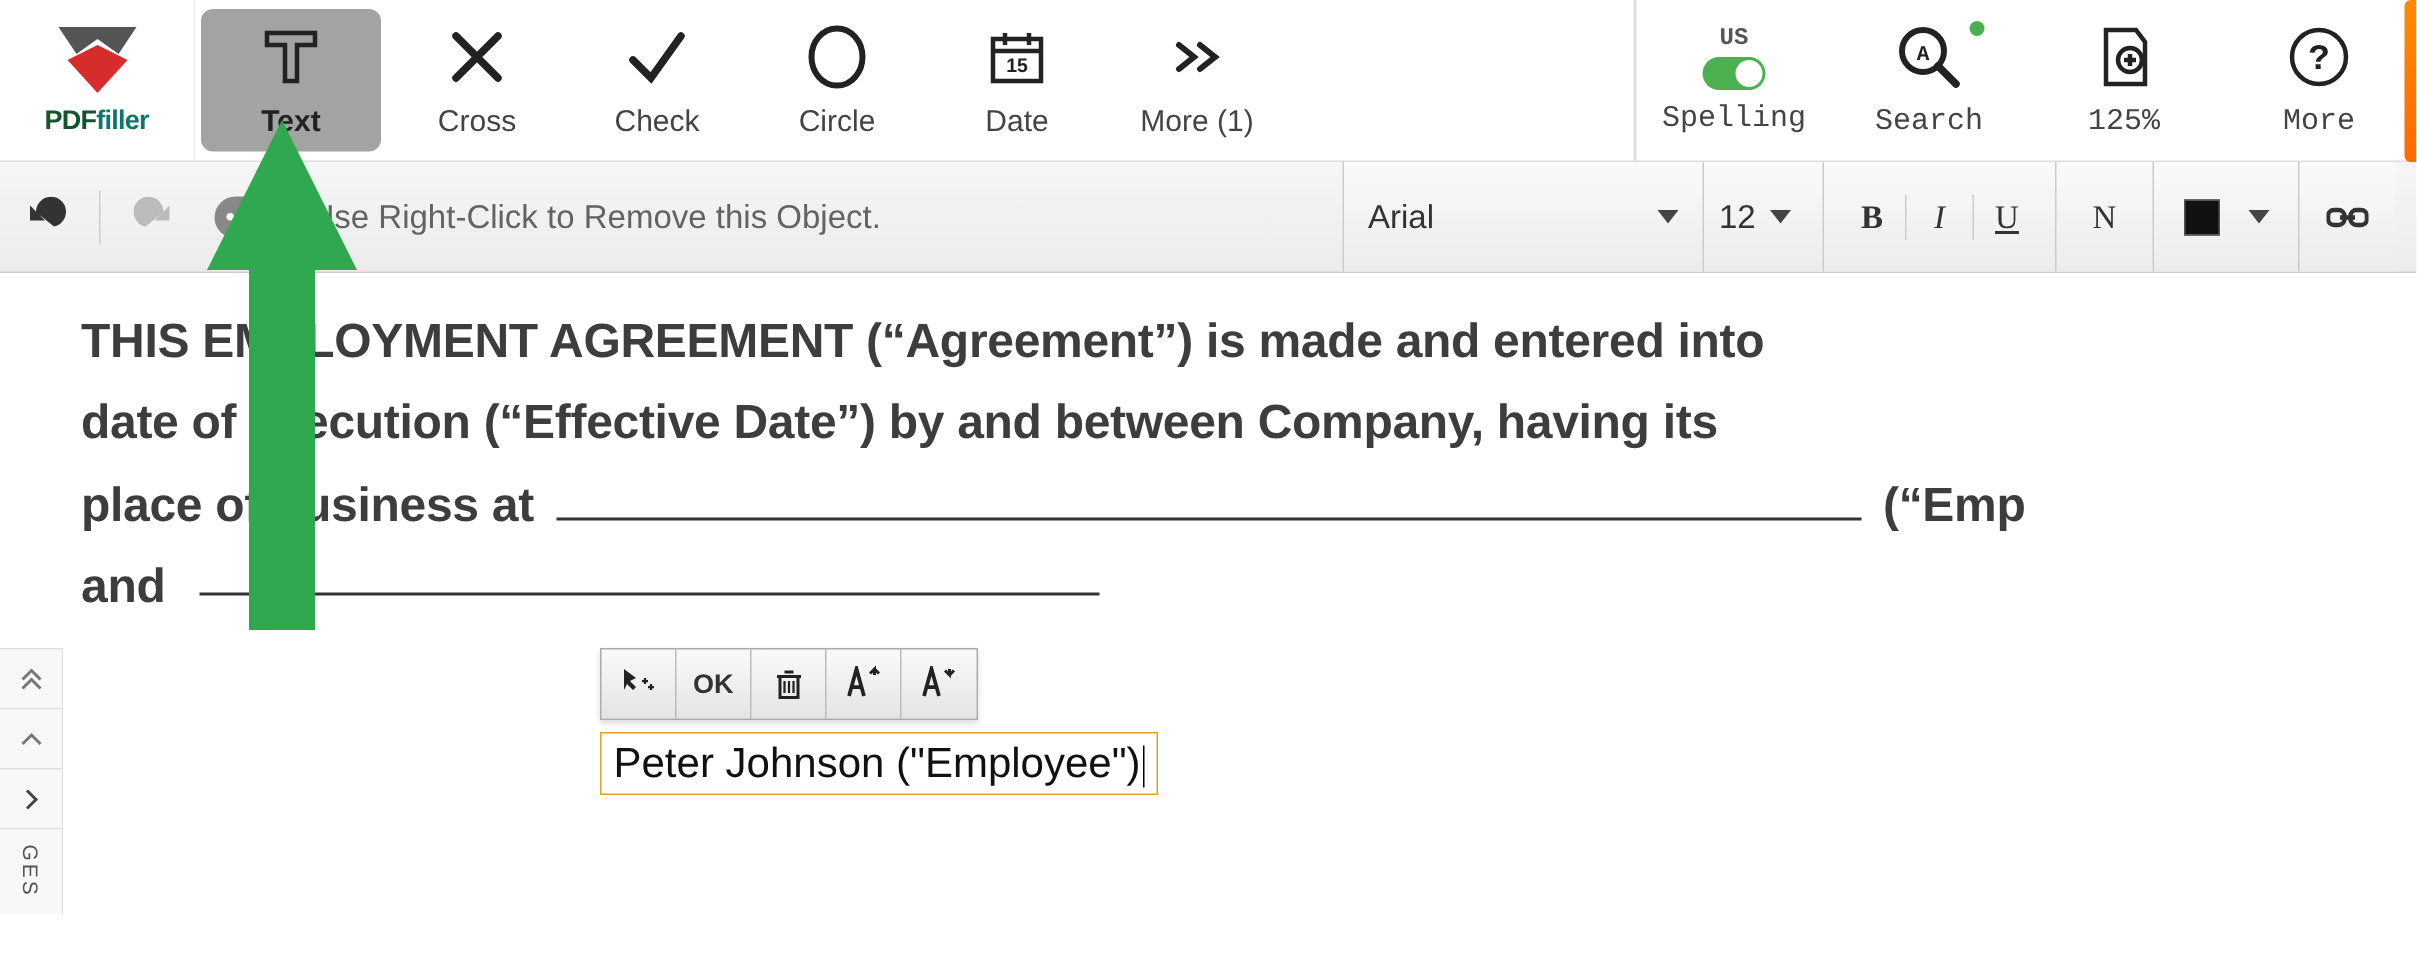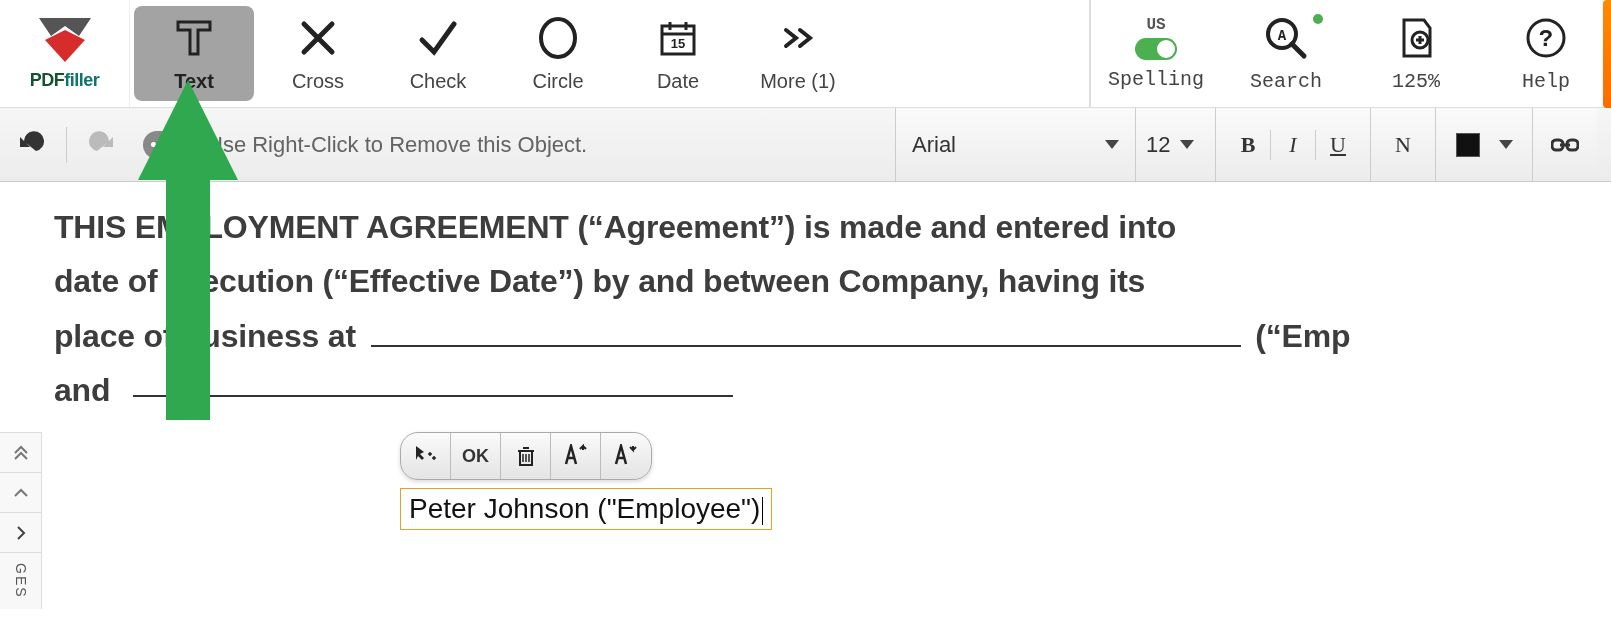--- a/index.html
+++ b/index.html
@@ -46,21 +46,21 @@
 
 .document-area { position: relative; padding: 18px 0 0 54px; }
 .doc-text { font-size: 32px; font-weight: 700; color: #3d3d3d; line-height: 1.7; letter-spacing: -0.2px; }
 .blank-long { display: inline-block; width: 870px; border-bottom: 2px solid #333; vertical-align: baseline; margin: 0 6px; }
 .blank-after-and { display: inline-block; width: 600px; border-bottom: 2px solid #333; vertical-align: baseline; margin-left: 14px; position: relative; top: -4px; }
 
 .side-panel { position: absolute; left: 0; top: 432px; width: 42px; display: flex; flex-direction: column; border-right: 1px solid #ddd; border-top: 1px solid #ddd; }
 .side-btn { height: 40px; display: flex; align-items: center; justify-content: center; border-bottom: 1px solid #ddd; cursor: pointer; color: #666; font-size: 18px; background: #f8f8f8; }
 .side-label { writing-mode: vertical-rl; font-size: 14px; color: #555; text-align: center; padding: 10px 0; letter-spacing: 2px; }
 
-.float-toolbar { position: absolute; left: 400px; top: 432px; height: 48px; display: flex; background: linear-gradient(#fafafa,#e4e4e4); border: 1px solid #aaa; border-radius: 18px; box-shadow: 0 2px 4px rgba(0,0,0,0.15); }
+.float-toolbar { position: absolute; left: 400px; top: 432px; height: 48px; display: flex; background: linear-gradient(#fafafa,#e4e4e4); border: 1px solid #aaa; border-radius: 0; box-shadow: 0 2px 4px rgba(0,0,0,0.15); }
 .float-toolbar .ft { width: 50px; display: flex; align-items: center; justify-content: center; border-right: 1px solid #bbb; cursor: pointer; font-size: 20px; color: #333; }
 .float-toolbar .ft:last-child { border-right: none; }
 .float-toolbar .ok { font-weight: 700; font-size: 18px; }
 
 .text-input-box { position: absolute; left: 400px; top: 488px; padding: 4px 8px; border: 1px solid #e5a028; background: #fff; font-size: 28px; font-family: Arial; color: #111; white-space: nowrap; }
 .cursor-bar { display: inline-block; width: 1px; height: 28px; background: #000; margin-left: 2px; vertical-align: middle; }
 
 .green-arrow { position: absolute; left: 128px; top: 80px; z-index: 50; }
 </style>
 </head>
@@ -140,21 +140,21 @@
           <line x1="24" y1="26" x2="32" y2="26" stroke="#222" stroke-width="3"></line>
           <line x1="28" y1="22" x2="28" y2="30" stroke="#222" stroke-width="3"></line>
         </svg>
       <div class="lbl">125%</div>
     </div>
     <div class="tool-btn">
       <svg viewBox="0 0 48 48">
           <circle cx="24" cy="24" r="18" fill="none" stroke="#222" stroke-width="3"></circle>
           <text x="24" y="32" text-anchor="middle" font-size="24" font-weight="700" fill="#222">?</text>
         </svg>
-      <div class="lbl">Help</div>
+      <div class="lbl">More</div>
     </div>
   </div>
   <div class="orange-edge"></div>
 </div>
 
 <div class="toolbar-second">
   <div class="sec-left">
     <div class="icon-btn">
       <svg width="28" height="28" viewBox="0 0 28 28">
           <path d="M20 20 A10 10 0 1 0 8 10 L4 6 L4 16 L14 16 L10 12" fill="#333"></path>

